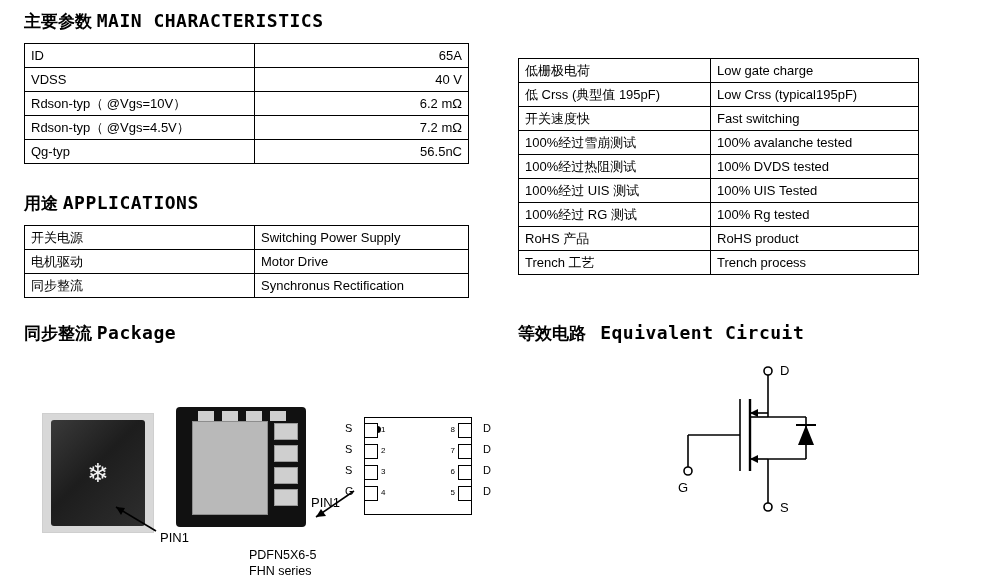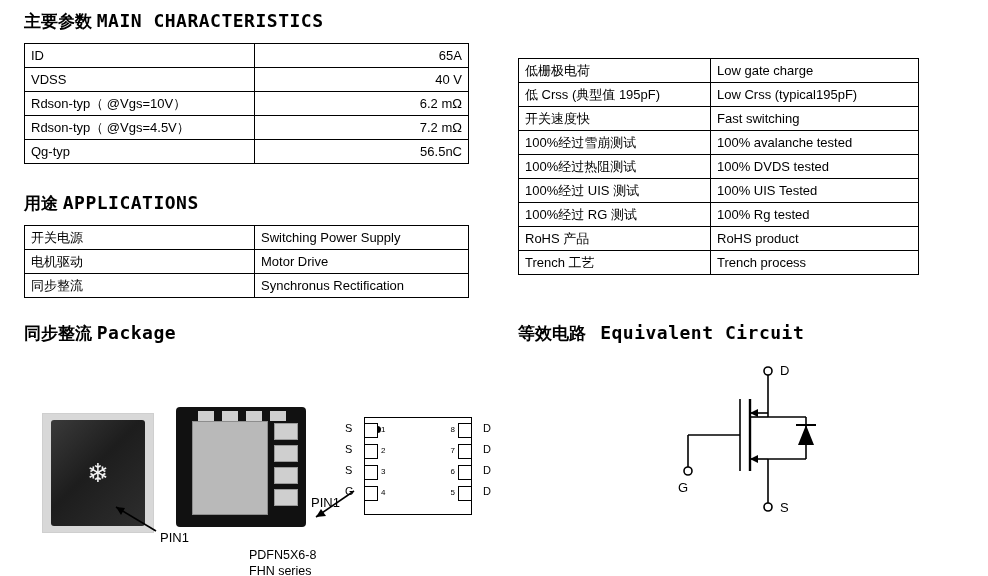--- a/index.html
+++ b/index.html
@@ -357,21 +357,21 @@
       <div class="pin-label" style="left:-20px; top:46px;">S</div>
       <div class="pin-label" style="left:-20px; top:67px;">G</div>
 
       <div class="pin-label" style="right:-20px; top:67px;">D</div>
       <div class="pin-label" style="right:-20px; top:46px;">D</div>
       <div class="pin-label" style="right:-20px; top:25px;">D</div>
       <div class="pin-label" style="right:-20px; top:4px;">D</div>
     </div>
 
     <div class="pin-caption">
-      <div>PDFN5X6-8</div>
+      <div>PDFN5X6-5</div>
       <div>FHN series</div>
     </div>
   </div>
 </div>
 
 <div id="equivalent-section">
   <div class="sec-title">
     <span>等效电路</span>
     &nbsp;
     <span class="en">Equivalent Circuit</span>

